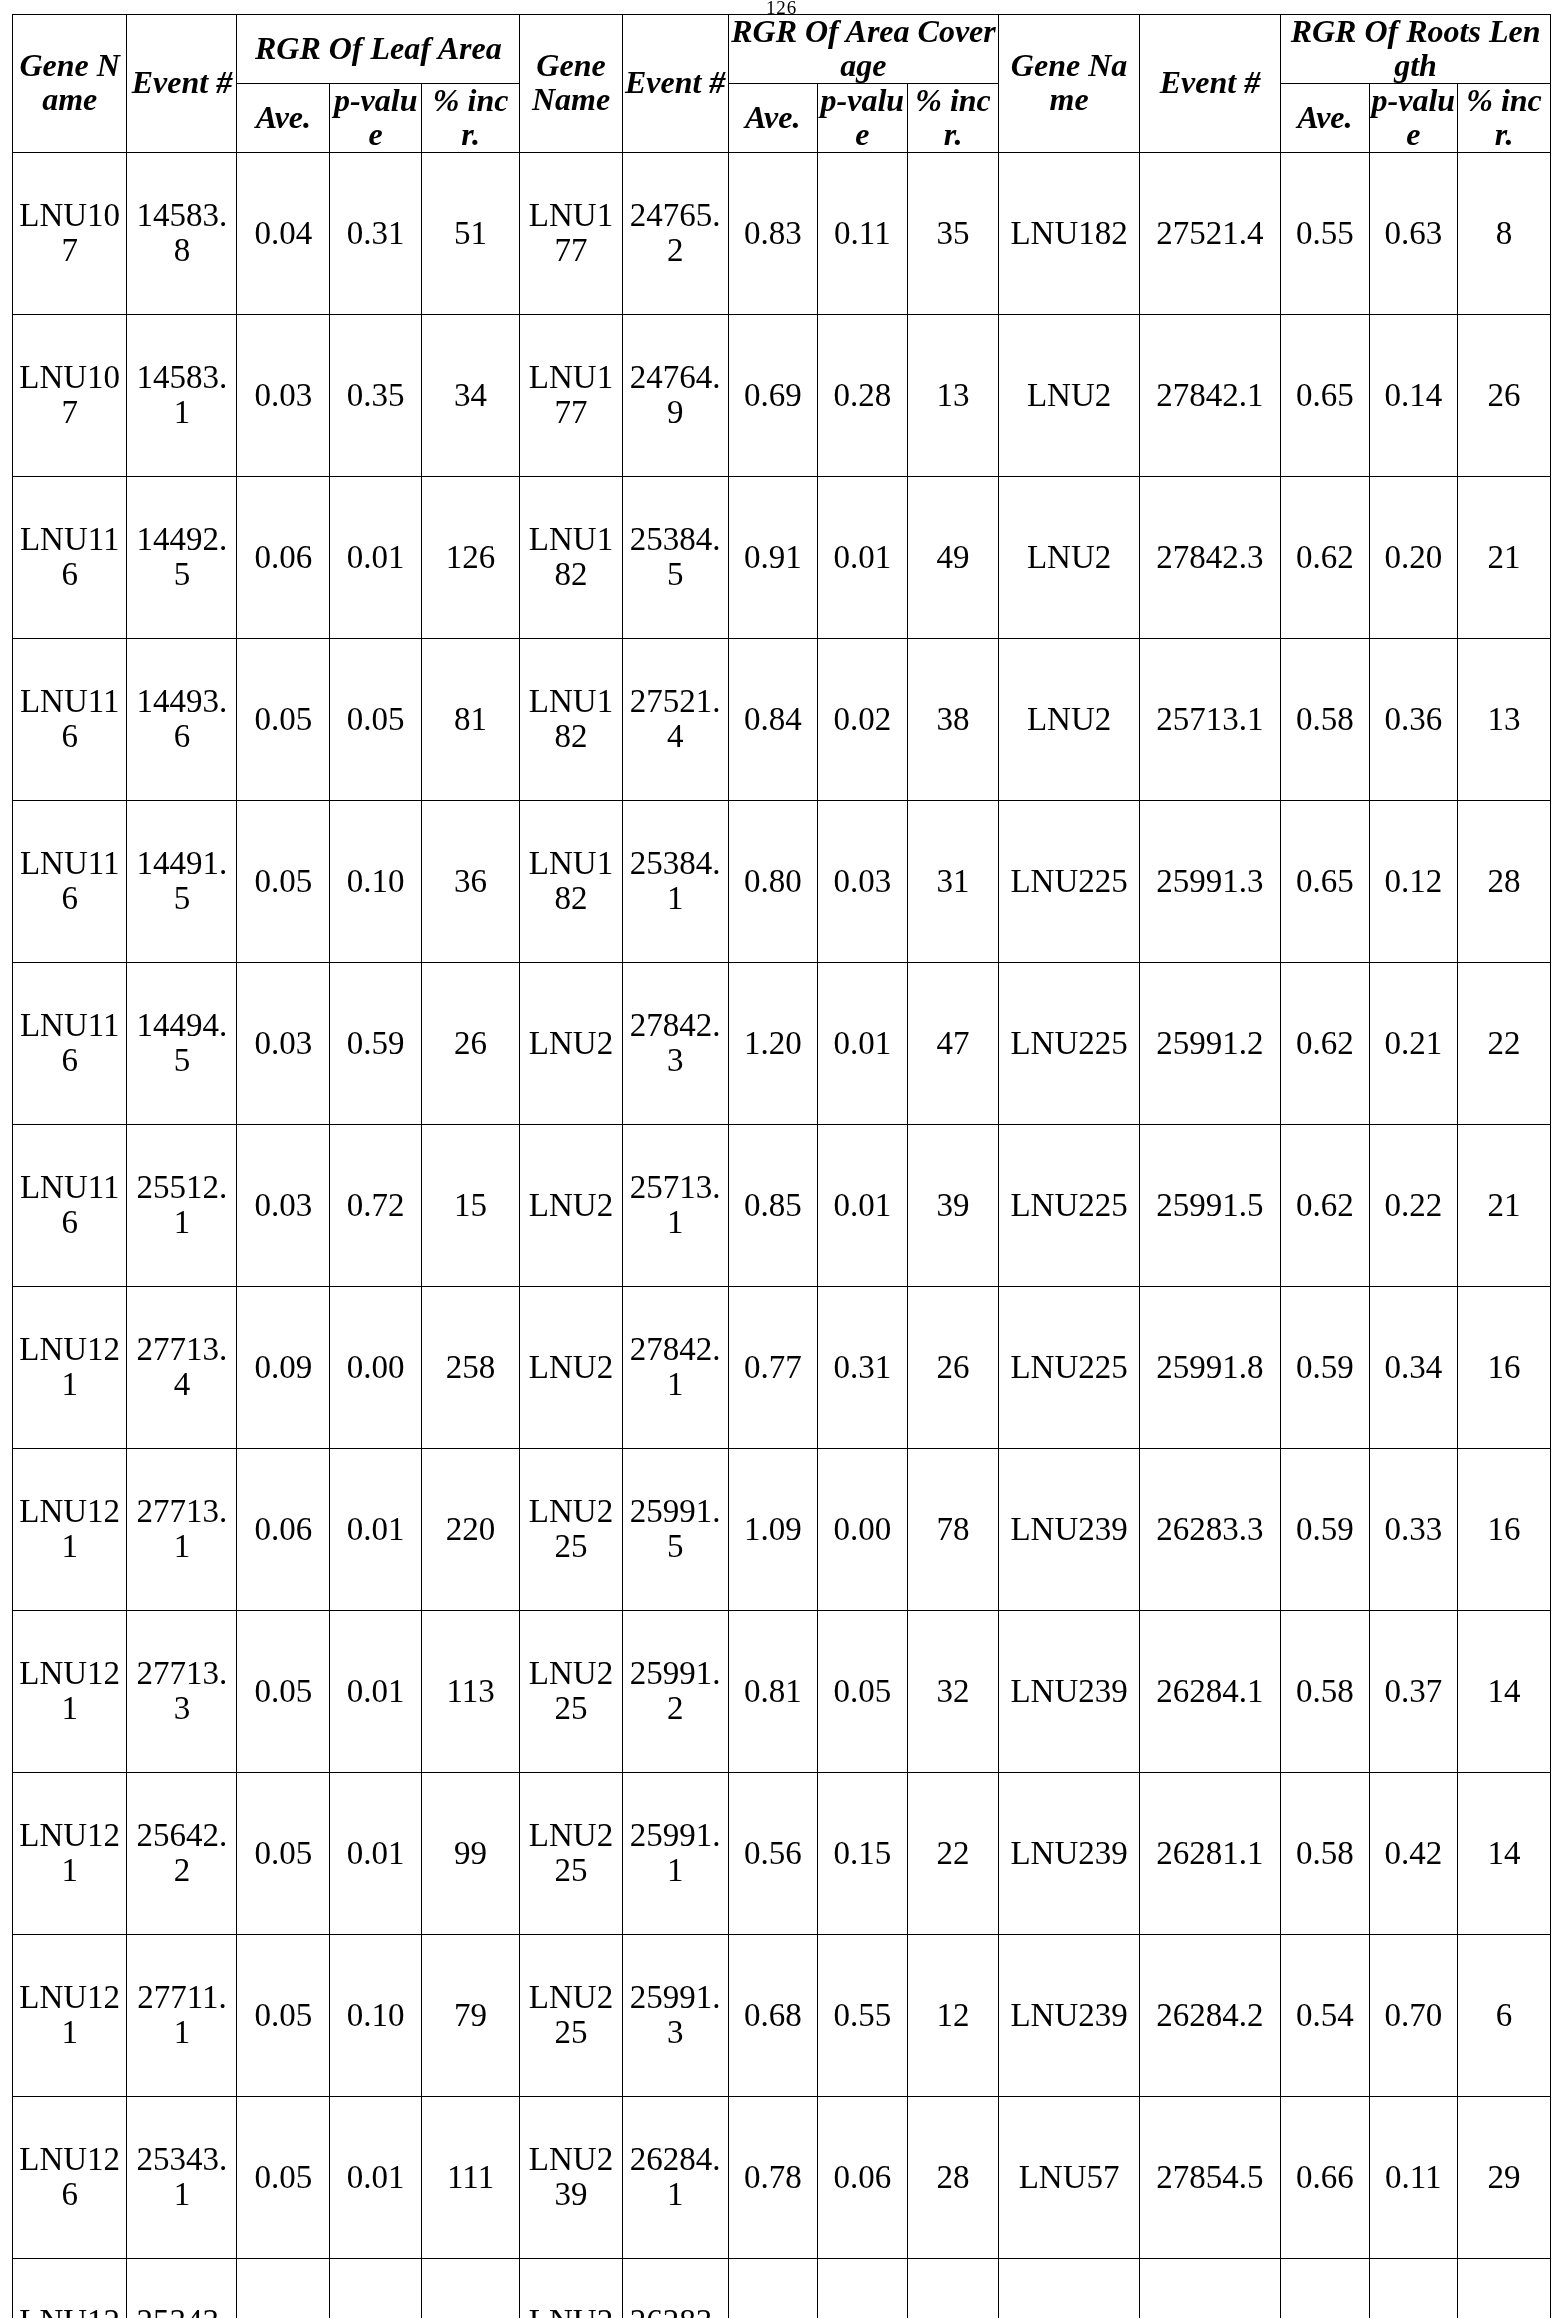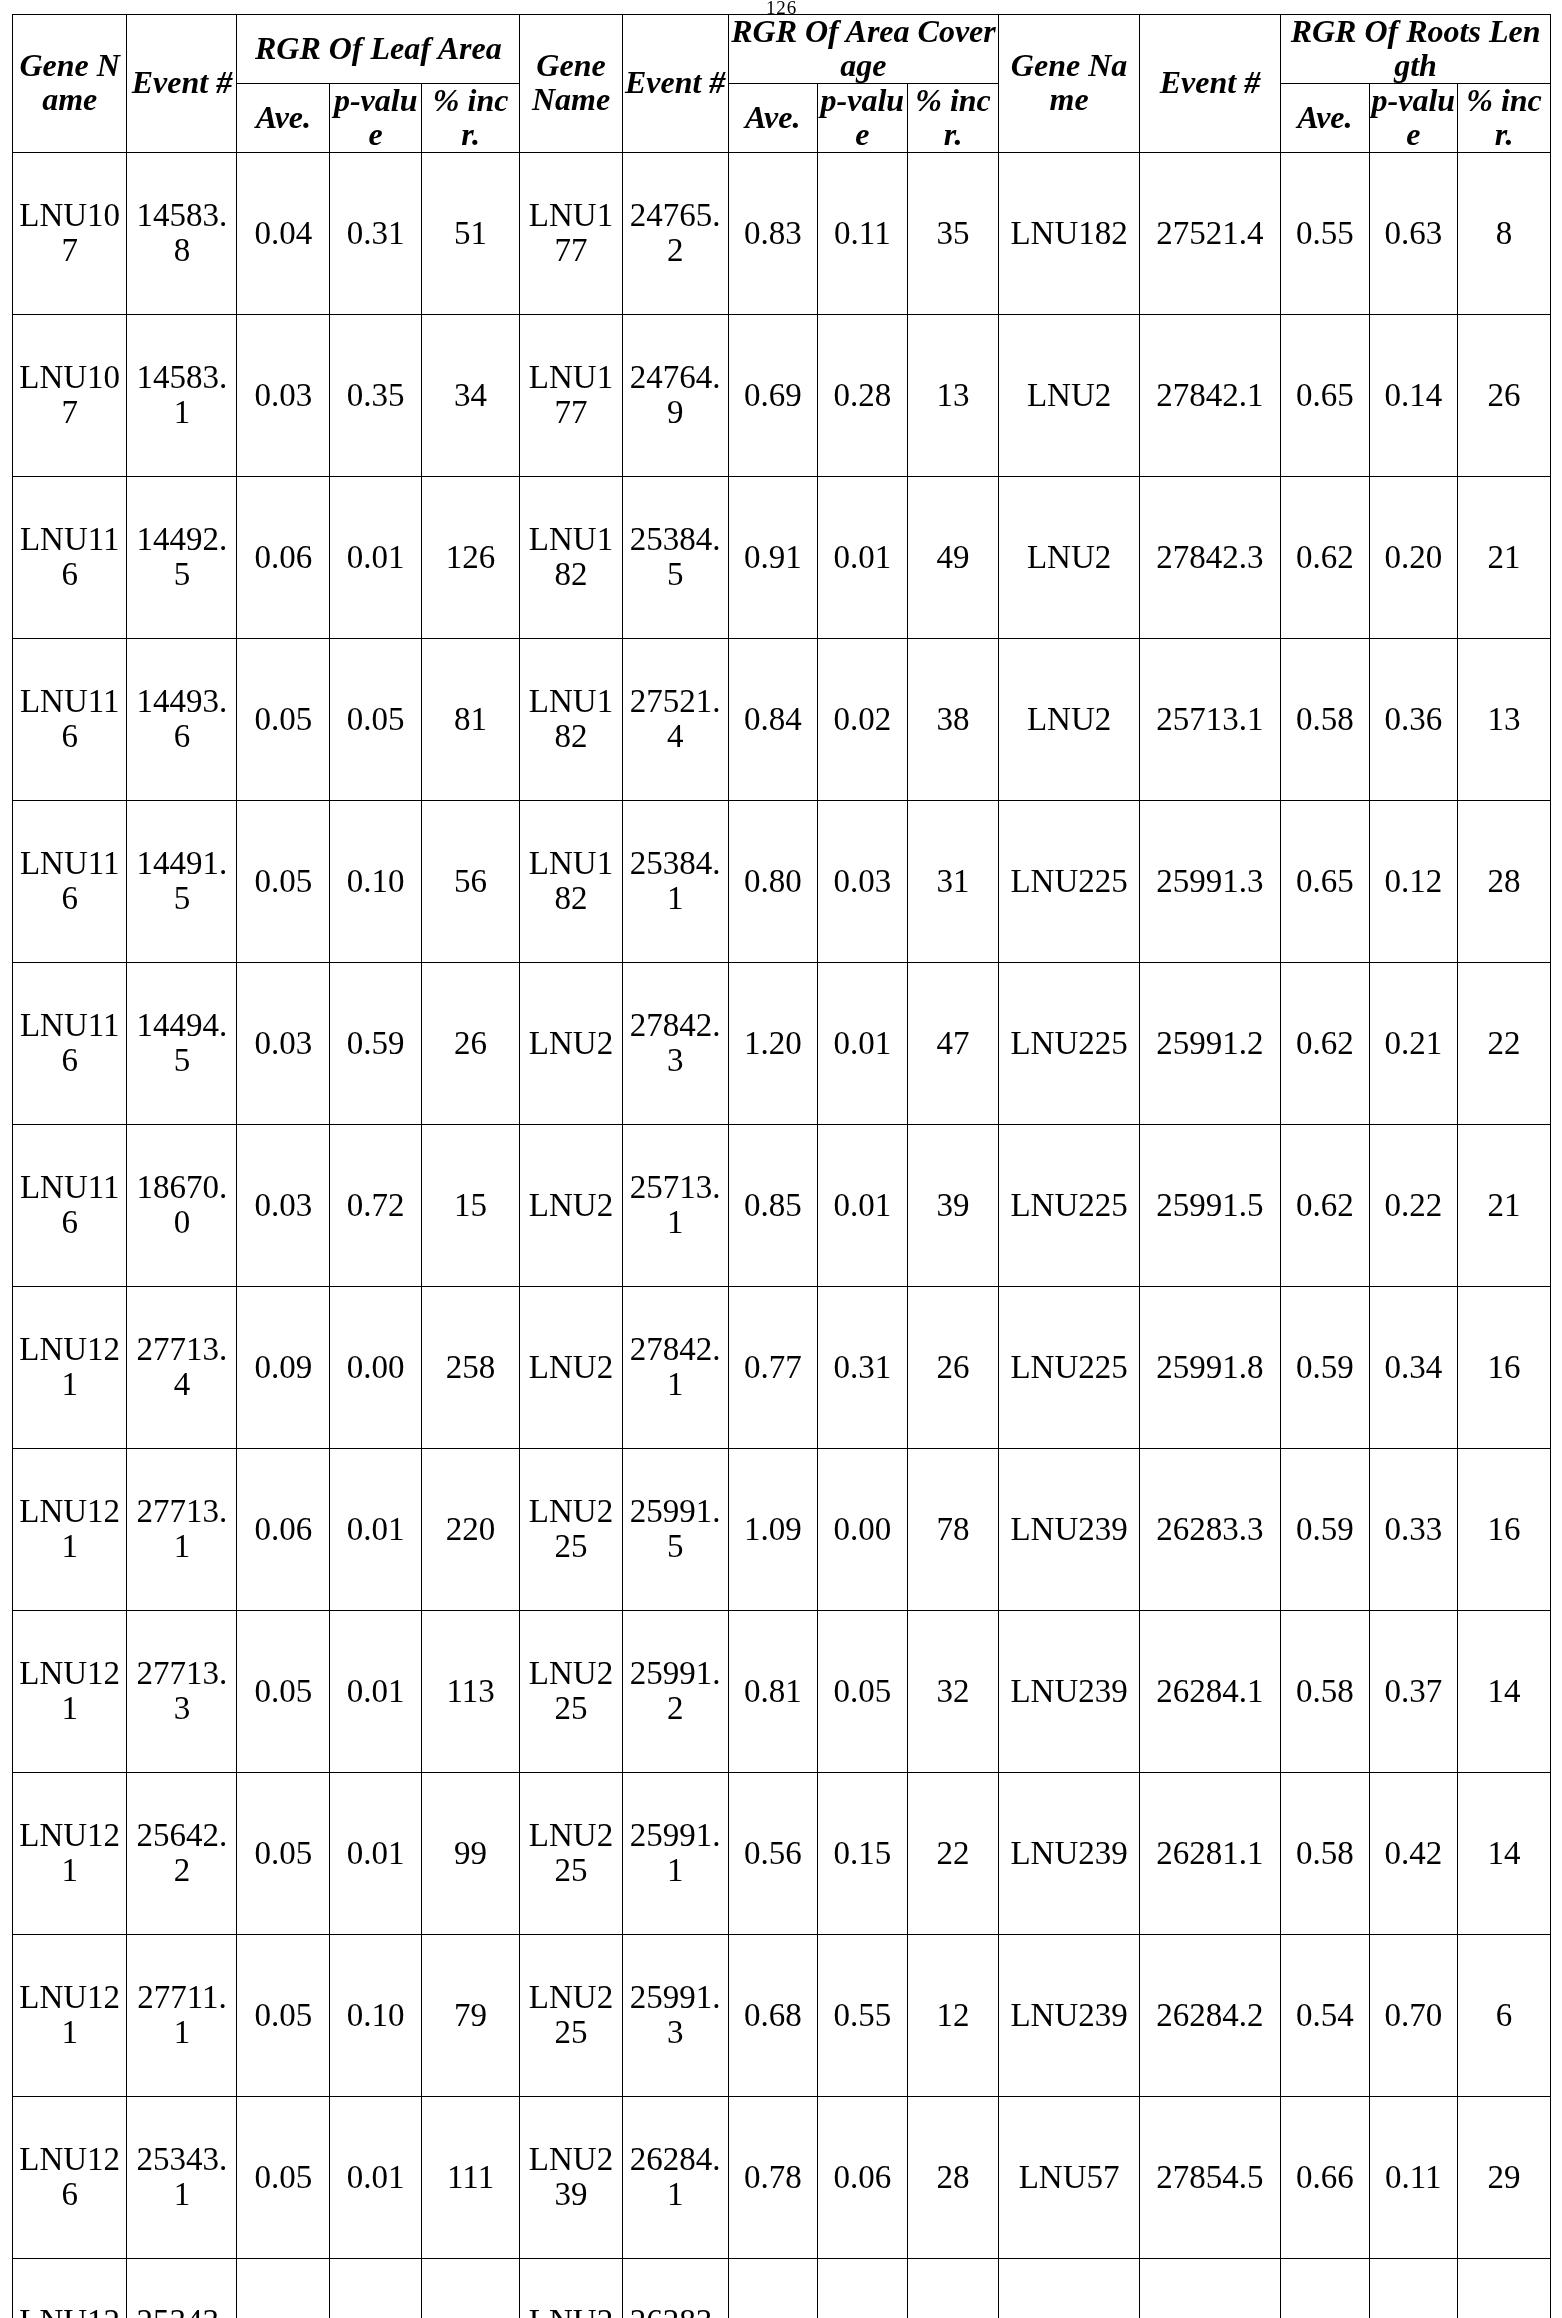--- a/index.html
+++ b/index.html
@@ -210,21 +210,21 @@
           <td>25713.1</td>
           <td>0.58</td>
           <td>0.36</td>
           <td>13</td>
         </tr>
         <tr class="data-row">
           <td>LNU116</td>
           <td>14491.5</td>
           <td>0.05</td>
           <td>0.10</td>
-          <td>56</td>
+          <td>36</td>
           <td>LNU182</td>
           <td>25384.1</td>
           <td>0.80</td>
           <td>0.03</td>
           <td>31</td>
           <td>LNU225</td>
           <td>25991.3</td>
           <td>0.65</td>
           <td>0.12</td>
           <td>28</td>
@@ -241,21 +241,21 @@
           <td>0.01</td>
           <td>47</td>
           <td>LNU225</td>
           <td>25991.2</td>
           <td>0.62</td>
           <td>0.21</td>
           <td>22</td>
         </tr>
         <tr class="data-row">
           <td>LNU116</td>
-          <td>18670.0</td>
+          <td>25512.1</td>
           <td>0.03</td>
           <td>0.72</td>
           <td>15</td>
           <td>LNU2</td>
           <td>25713.1</td>
           <td>0.85</td>
           <td>0.01</td>
           <td>39</td>
           <td>LNU225</td>
           <td>25991.5</td>

